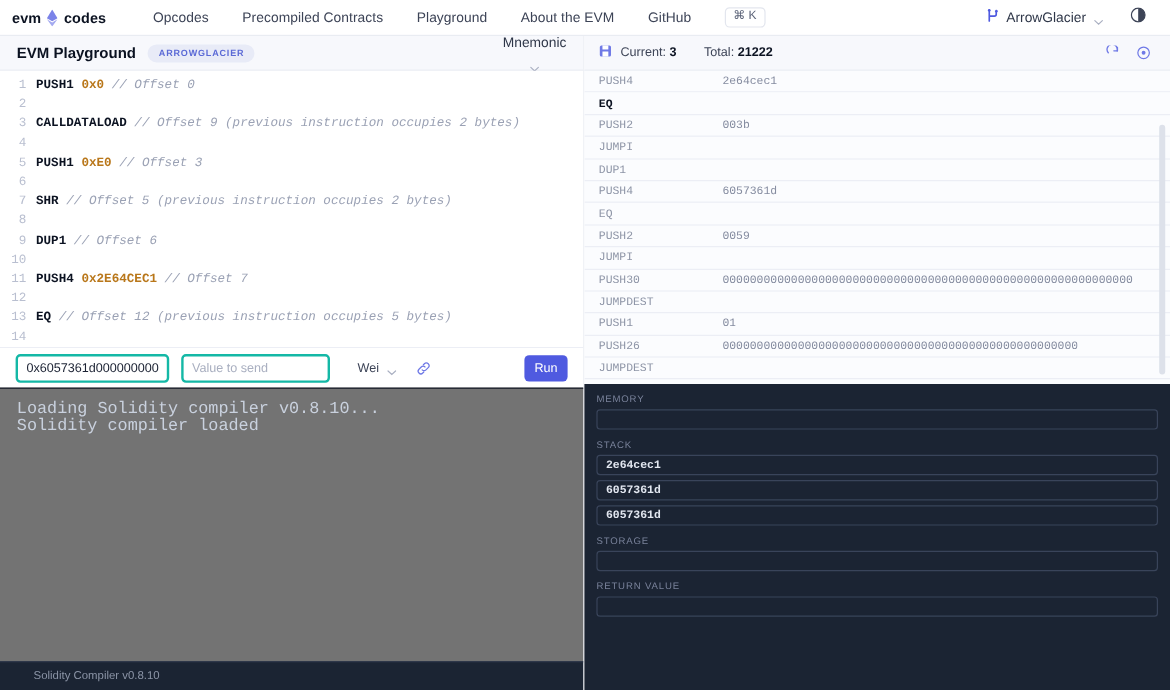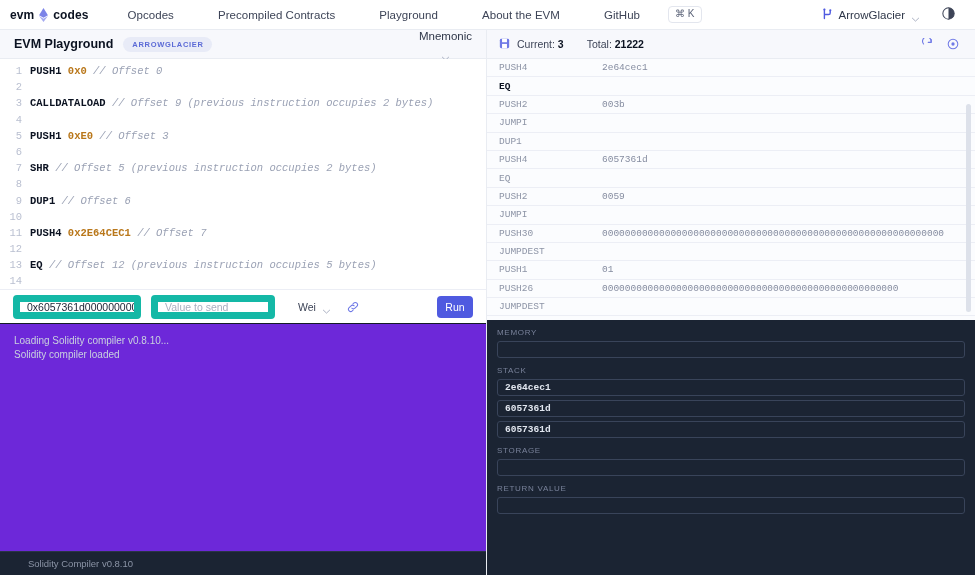--- a/index.html
+++ b/index.html
@@ -14,21 +14,21 @@
   
   .topnav {
     height: 30px; min-height: 30px;
     background: #ffffff;
     border-bottom: 1px solid #e9ecf2;
     display: flex; align-items: center;
     padding: 0 10px;
   }
   .brand { display: flex; align-items: flex-start; gap: 5px; font-size: 12px; font-weight: bold; color: #0b1221; letter-spacing: .1px; }
   .eth-logo { width: 9px; height: 14px; display: block; }
-  .nav-links { display: flex; align-items: center; margin-left: 25px; gap: 16px; }
+  .nav-links { display: flex; align-items: center; margin-left: 25px; gap: 0; }
   .nav-links a {
     font-size: 11.5px; color: #3d4457; text-decoration: none;
     padding: 0 14px; white-space: nowrap; letter-spacing: .05px;
   }
   .kbd {
     margin-left: 14px;
     border: 1px solid #e3e6ee; border-radius: 4px;
     font-size: 10px; color: #5b6378;
     padding: 2px 6px 3px; line-height: 1; background: #fff; white-space: nowrap;
   }
@@ -77,42 +77,42 @@
   .hex { color: #b9771a; font-weight: bold; }
   .cm { color: #9aa1b4; font-style: italic; }
 
   
   .runbar {
     height: 34px; min-height: 34px;
     background: #fff; border-top: 1px solid #eceef5;
     display: flex; align-items: center; padding: 0 13px; gap: 10px;
   }
   .field {
-    height: 24px; border: 7px solid #14b8a6; border-radius: 4px;
+    height: 24px; border: 2px solid #14b8a6; border-radius: 4px;
     background: #fff; font-family: "Liberation Sans", sans-serif;
     font-size: 10.5px; color: #1b2233; padding: 0 7px;
     display: flex; align-items: center; overflow: hidden; white-space: nowrap;
   }
   .calldata { width: 128px; }
   .valuesend { width: 124px; color: #a9afc0; }
   .unit-sel { display: flex; align-items: center; gap: 6px; cursor: pointer; margin-left: 2px; }
   .unit-sel .lbl { font-size: 10.5px; color: #3d4457; margin-left: 11px; }
   .link-ic { margin-left: 6px; cursor: pointer; display: flex; }
   .run-btn {
     margin-left: auto; background: #4f5ae0; color: #fff;
     font-size: 10.5px; font-weight: normal; border: none; border-radius: 4px;
     height: 22px; width: 36px; cursor: pointer;
     display: flex; align-items: center; justify-content: center;
   }
 
   
   .console {
     height: 228px; min-height: 228px;
-    background: #6d28d9; color: #c9d1de;
-    font-family: Liberation Sans, sans-serif; font-size: 10px;
+    background: #737373; color: #c9d1de;
+    font-family: Liberation Mono, monospace; font-size: 14px;
     line-height: 14px; padding: 10px 14px; overflow: hidden;
     border-top: 1px solid #141b27;
   }
   .statusbar {
     height: 24px; min-height: 24px; background: #1b2433;
     border-top: 1px solid #2a3446;
     display: flex; align-items: center; padding: 0 28px;
     font-size: 9.5px; color: #8b94a6;
   }
 

